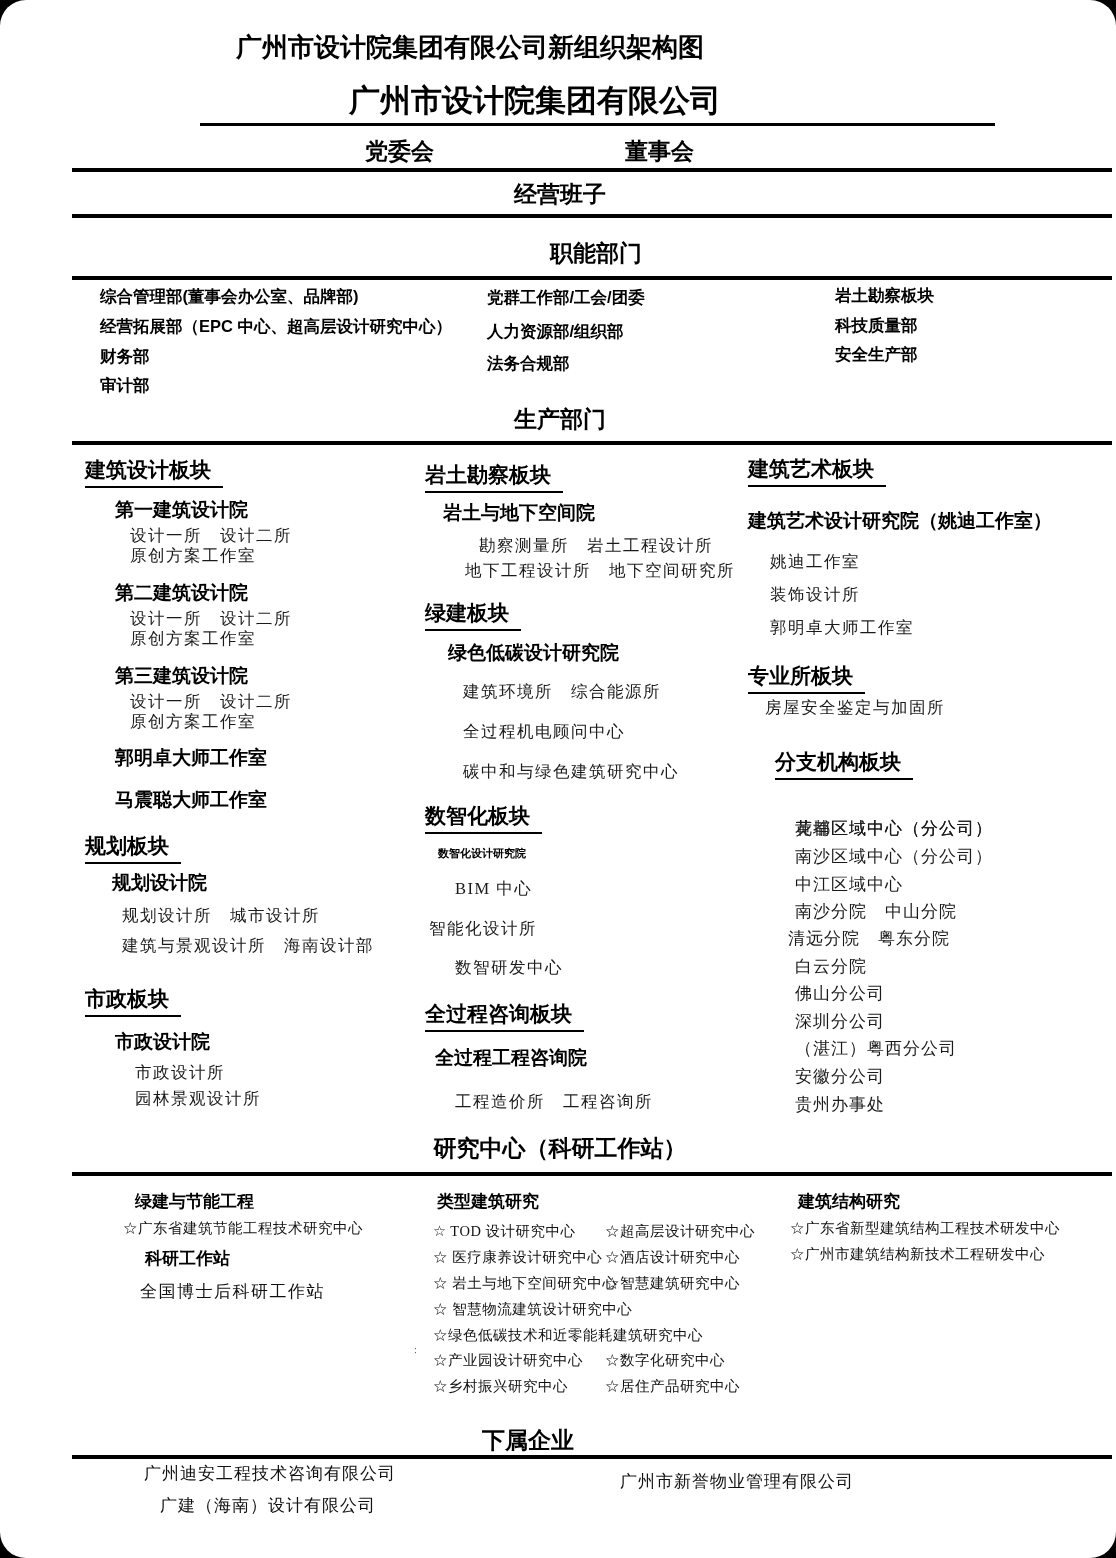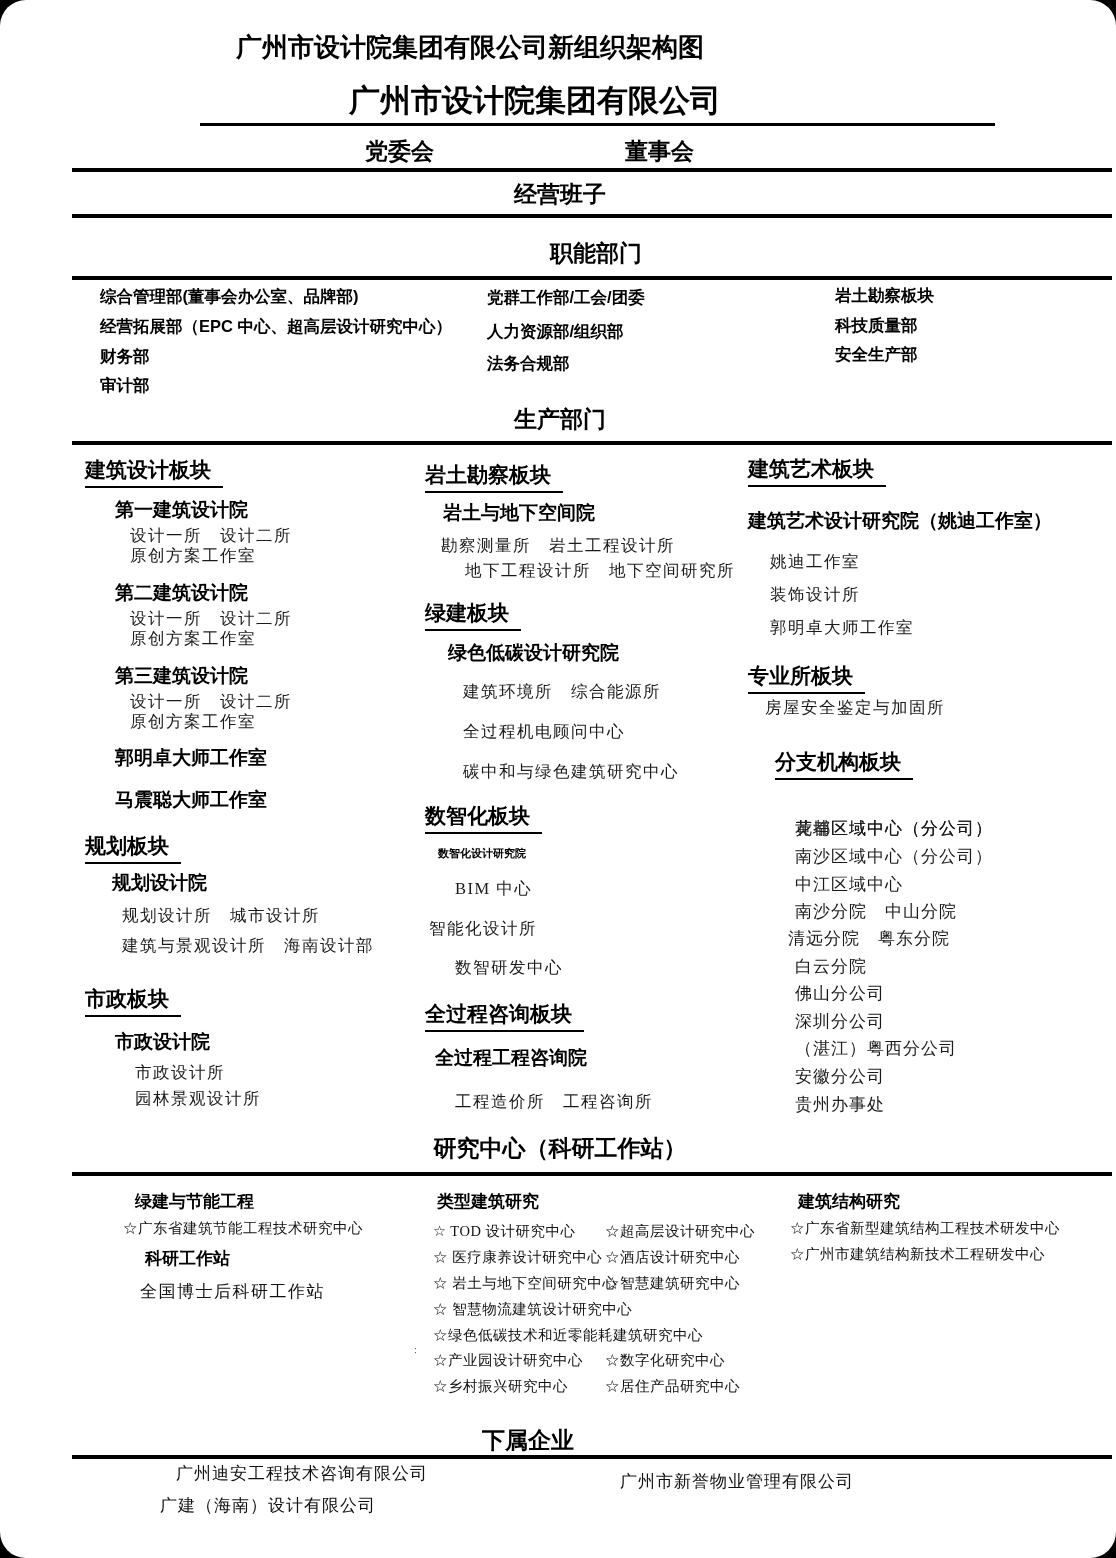--- a/index.html
+++ b/index.html
@@ -87,21 +87,21 @@
     <div class="section" style="left: 85px; top: 832px;">规划板块</div>
     <div class="institute" style="left: 112px; top: 870px;">规划设计院</div>
     <div class="sub" style="left: 122px; top: 905px;">规划设计所　城市设计所</div>
     <div class="sub" style="left: 122px; top: 935px;">建筑与景观设计所　海南设计部</div>
     <div class="section" style="left: 85px; top: 985px;">市政板块</div>
     <div class="institute" style="left: 115px; top: 1029px;">市政设计院</div>
     <div class="sub" style="left: 135px; top: 1062px;">市政设计所</div>
     <div class="sub" style="left: 135px; top: 1088px;">园林景观设计所</div>
     <div class="section" style="left: 425px; top: 461px;">岩土勘察板块</div>
     <div class="institute" style="left: 443px; top: 500px;">岩土与地下空间院</div>
-    <div class="sub" style="left: 441px; top: 535px;">勘察测量所　岩土工程设计所</div>
+    <div class="sub" style="left: 479px; top: 535px;">勘察测量所　岩土工程设计所</div>
     <div class="sub" style="left: 465px; top: 560px;">地下工程设计所　地下空间研究所</div>
     <div class="section" style="left: 425px; top: 599px;">绿建板块</div>
     <div class="institute" style="left: 448px; top: 640px;">绿色低碳设计研究院</div>
     <div class="sub" style="left: 463px; top: 681px;">建筑环境所　综合能源所</div>
     <div class="sub" style="left: 463px; top: 721px;">全过程机电顾问中心</div>
     <div class="sub" style="left: 463px; top: 761px;">碳中和与绿色建筑研究中心</div>
     <div class="section" style="left: 425px; top: 802px;">数智化板块</div>
     <div class="institute small" style="left: 438px; top: 846px;">数智化设计研究院</div>
     <div class="sub" style="left: 455px; top: 878px;">BIM 中心</div>
     <div class="sub" style="left: 429px; top: 918px;">智能化设计所</div>
@@ -157,16 +157,16 @@
       <span>☆数字化研究中心</span>
     </div>
     <div class="res-row" style="left: 433px; top: 1377px;">
       <span class="c1">☆乡村振兴研究中心</span>
       <span>☆居住产品研究中心</span>
     </div>
     <div class="stray" style="left: 414px; top: 1346px;">˸</div>
     <div class="res-title" style="left: 798px; top: 1190px;">建筑结构研究</div>
     <div class="res-item" style="left: 790px; top: 1219px;">☆广东省新型建筑结构工程技术研发中心</div>
     <div class="res-item" style="left: 790px; top: 1245px;">☆广州市建筑结构新技术工程研发中心</div>
-    <div class="co-item" style="left: 176px; top: 1462px;">广州迪安工程技术咨询有限公司</div>
+    <div class="co-item" style="left: 144px; top: 1462px;">广州迪安工程技术咨询有限公司</div>
     <div class="co-item" style="left: 160px; top: 1494px;">广建（海南）设计有限公司</div>
     <div class="co-item" style="left: 620px; top: 1462px; margin-top: 8px;">广州市新誉物业管理有限公司</div>
   </div>
 
 </body></html>

